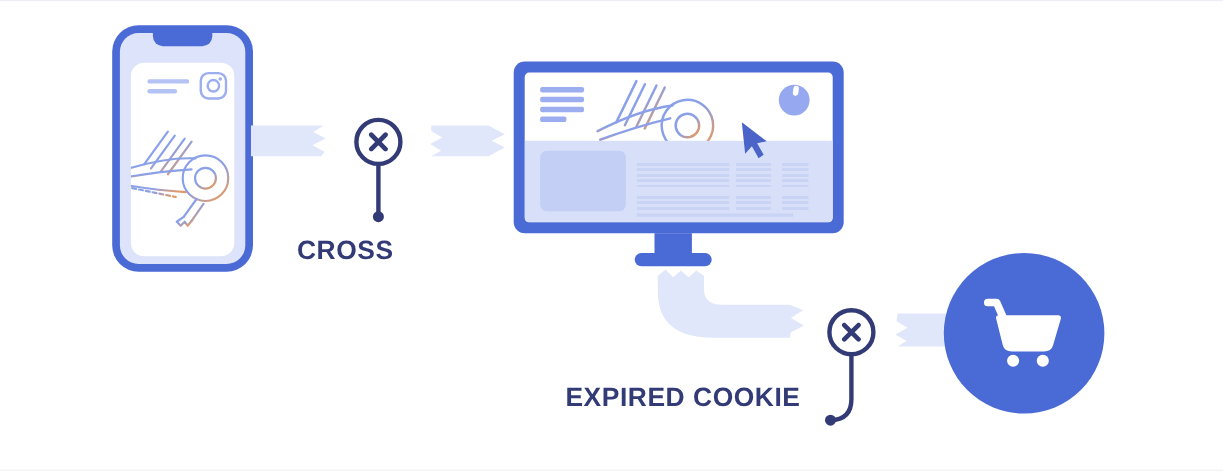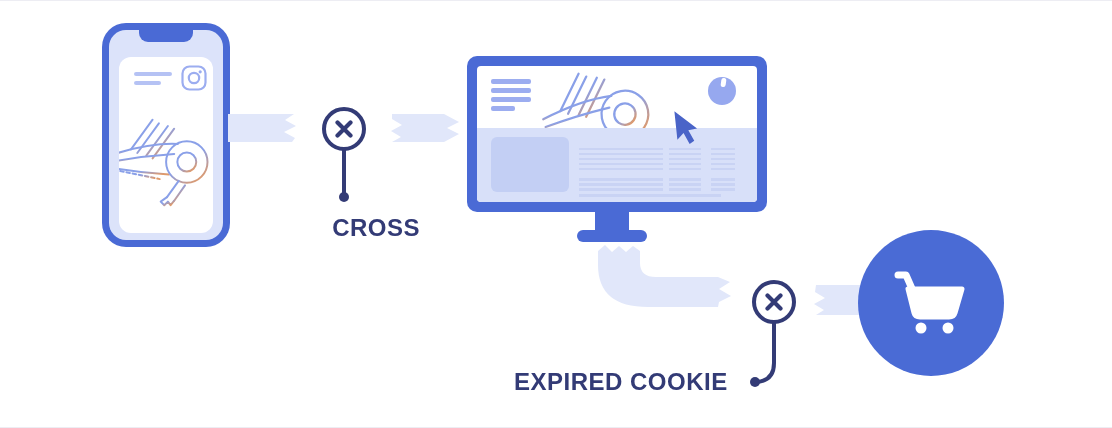--- a/index.html
+++ b/index.html
@@ -21,22 +21,22 @@
   
   .band{fill:var(--band-lavender,#e1e7fa);}
   
   .x-badge{width:44px;height:44px;border-radius:50%;border:4px solid var(--navy,#333b76);background:#fff;box-sizing:border-box;display:flex;align-items:center;justify-content:center;}
   .x-badge svg{display:block;}
   .x-stroke{stroke:var(--navy,#333b76);stroke-width:4.2;stroke-linecap:round;fill:none;}
   .conn-stroke{stroke:var(--navy,#333b76);stroke-width:4;fill:none;stroke-linecap:round;}
   .conn-dot{fill:var(--navy,#333b76);}
   
   .flow-label{color:var(--navy,#333b76);font-weight:800;font-size:24px;letter-spacing:.5px;line-height:1.25;}
-  .label-cross{left:270px;top:212px;width:150px;text-align:right;}
-  .label-expired{left:514px;top:366px;white-space:nowrap;}
+  .label-cross{left:270px;top:212px;width:150px;text-align:left;}
+  .label-expired{left:514px;top:346px;white-space:nowrap;}
   
   .monitor-frame{left:467px;top:55px;width:300px;height:156px;border-radius:10px;background:var(--device-blue,#4a6ad5);}
   .monitor-screen{left:477px;top:65px;width:280px;height:136px;border-radius:4px;background:#fff;overflow:hidden;}
   .menu-line{height:4.5px;border-radius:2px;background:var(--line-blue,#9cadf0);}
   .menu-line.m1{left:14px;top:13px;width:40px;}
   .menu-line.m2{left:14px;top:22px;width:40px;}
   .menu-line.m3{left:14px;top:31px;width:40px;}
   .menu-line.m4{left:14px;top:40px;width:24px;}
   .avatar{left:231px;top:11px;width:28px;height:28px;border-radius:50%;background:var(--avatar-blue,#96a8ef);overflow:hidden;}
   .avatar .mark{position:absolute;left:13px;top:1px;width:5px;height:9px;border-radius:3px;background:#fff;transform:rotate(8deg);}

